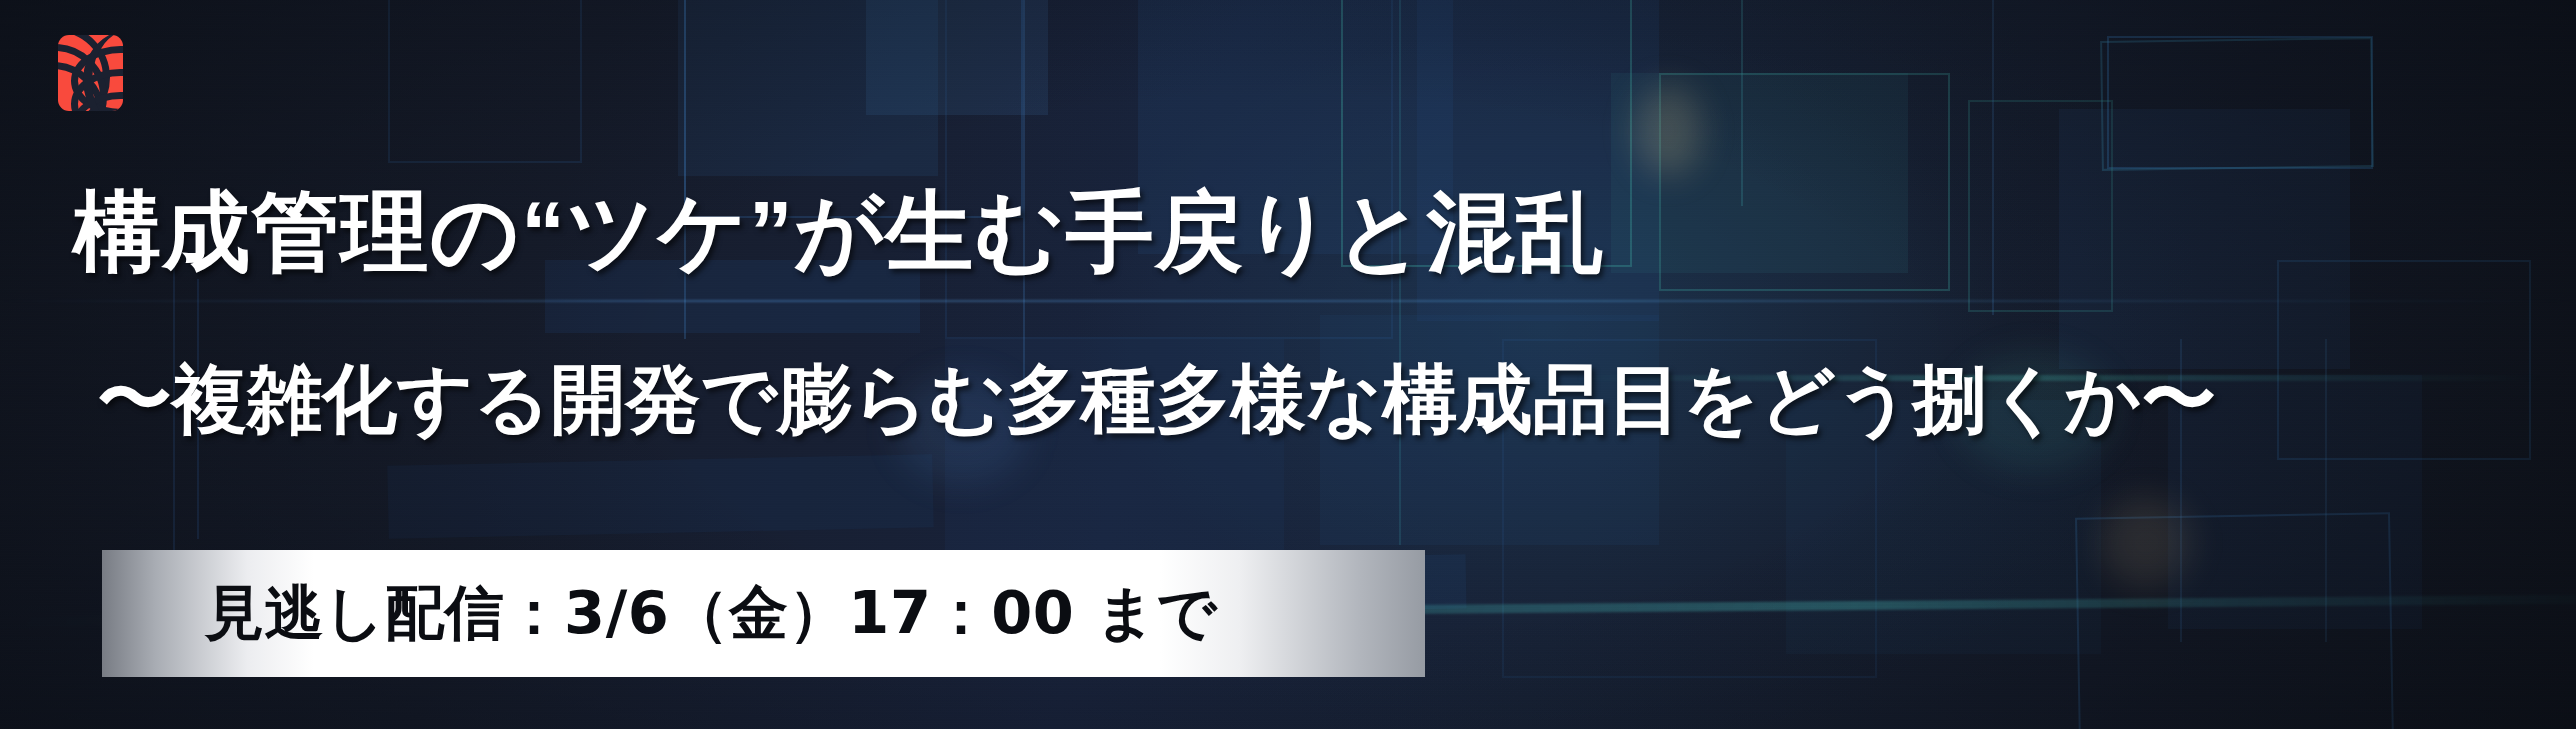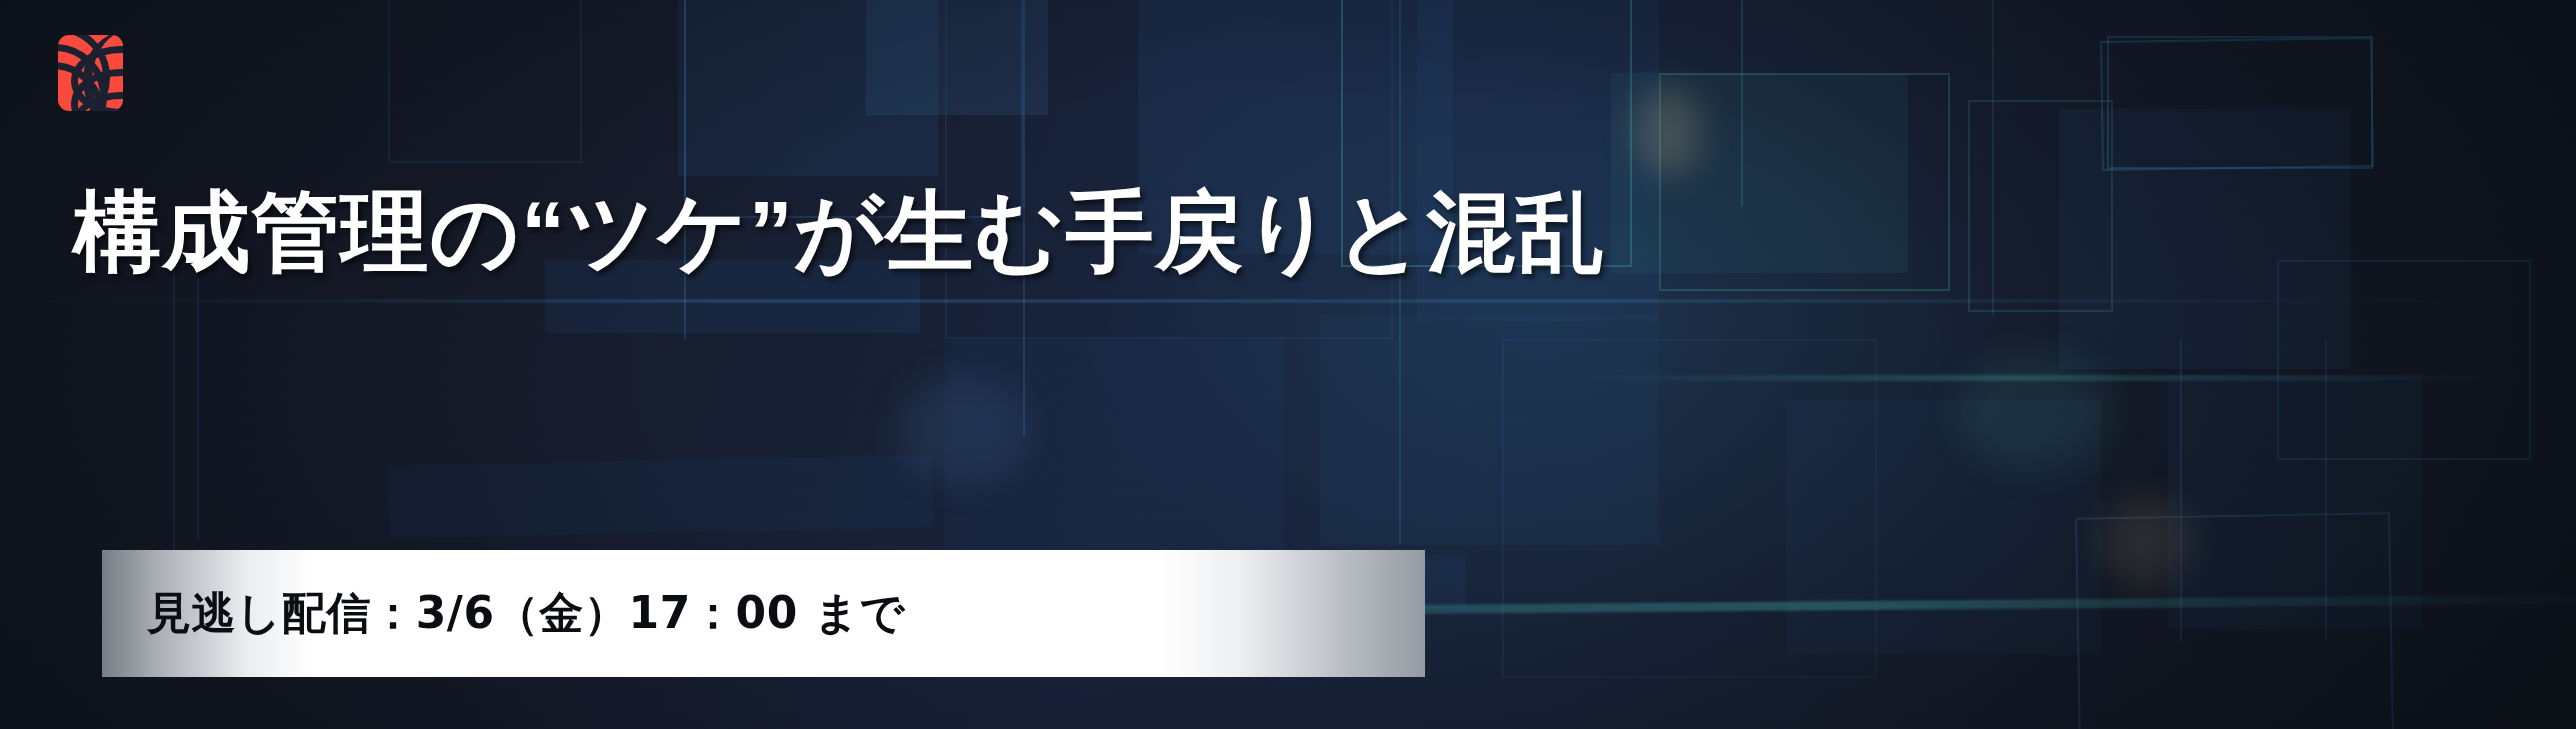--- a/index.html
+++ b/index.html
@@ -91,22 +91,22 @@
        rgba(168,172,179,1) 4%,
        rgba(236,237,240,1) 11%,
        #ffffff 16%,
        #ffffff 80%,
        rgba(238,239,241,1) 86%,
        rgba(178,182,189,1) 95%,
        rgba(150,155,163,1) 100%);
     display:flex;align-items:center;
   }
   .infobar-text{
-    margin-left:45px;color:#0b0d12;
-    font-size:44px;font-weight:700;letter-spacing:0.6px;white-space:nowrap;
+    margin-left:103px;color:#0b0d12;
+    font-size:59px;font-weight:700;letter-spacing:0.6px;white-space:nowrap;
     font-family:"DejaVu Sans","Liberation Sans",sans-serif;
   }
 </style>
 </head>
 <body>
 
 <div class="banner">
 
   <div class="bg-layer">
 
@@ -165,19 +165,20 @@
       <div class="wave w2"></div>
       <div class="wave w3"></div>
       <div class="wave c1"></div>
       <div class="wave c2"></div>
       <div class="wave c3"></div>
       <div class="spine"></div>
     </div>
   </div>
 
   <div class="headline">構成管理の“ツケ”が生む手戻りと混乱</div>
+  <div class="subhead">〜複雑化する開発で膨らむ多種多様な構成品目をどう捌くか〜</div>
 
   <div class="infobar">
     <span class="infobar-text">見逃し配信：3/6（金）17：00 まで</span>
   </div>
 
 </div>
 
 
 </body></html>

